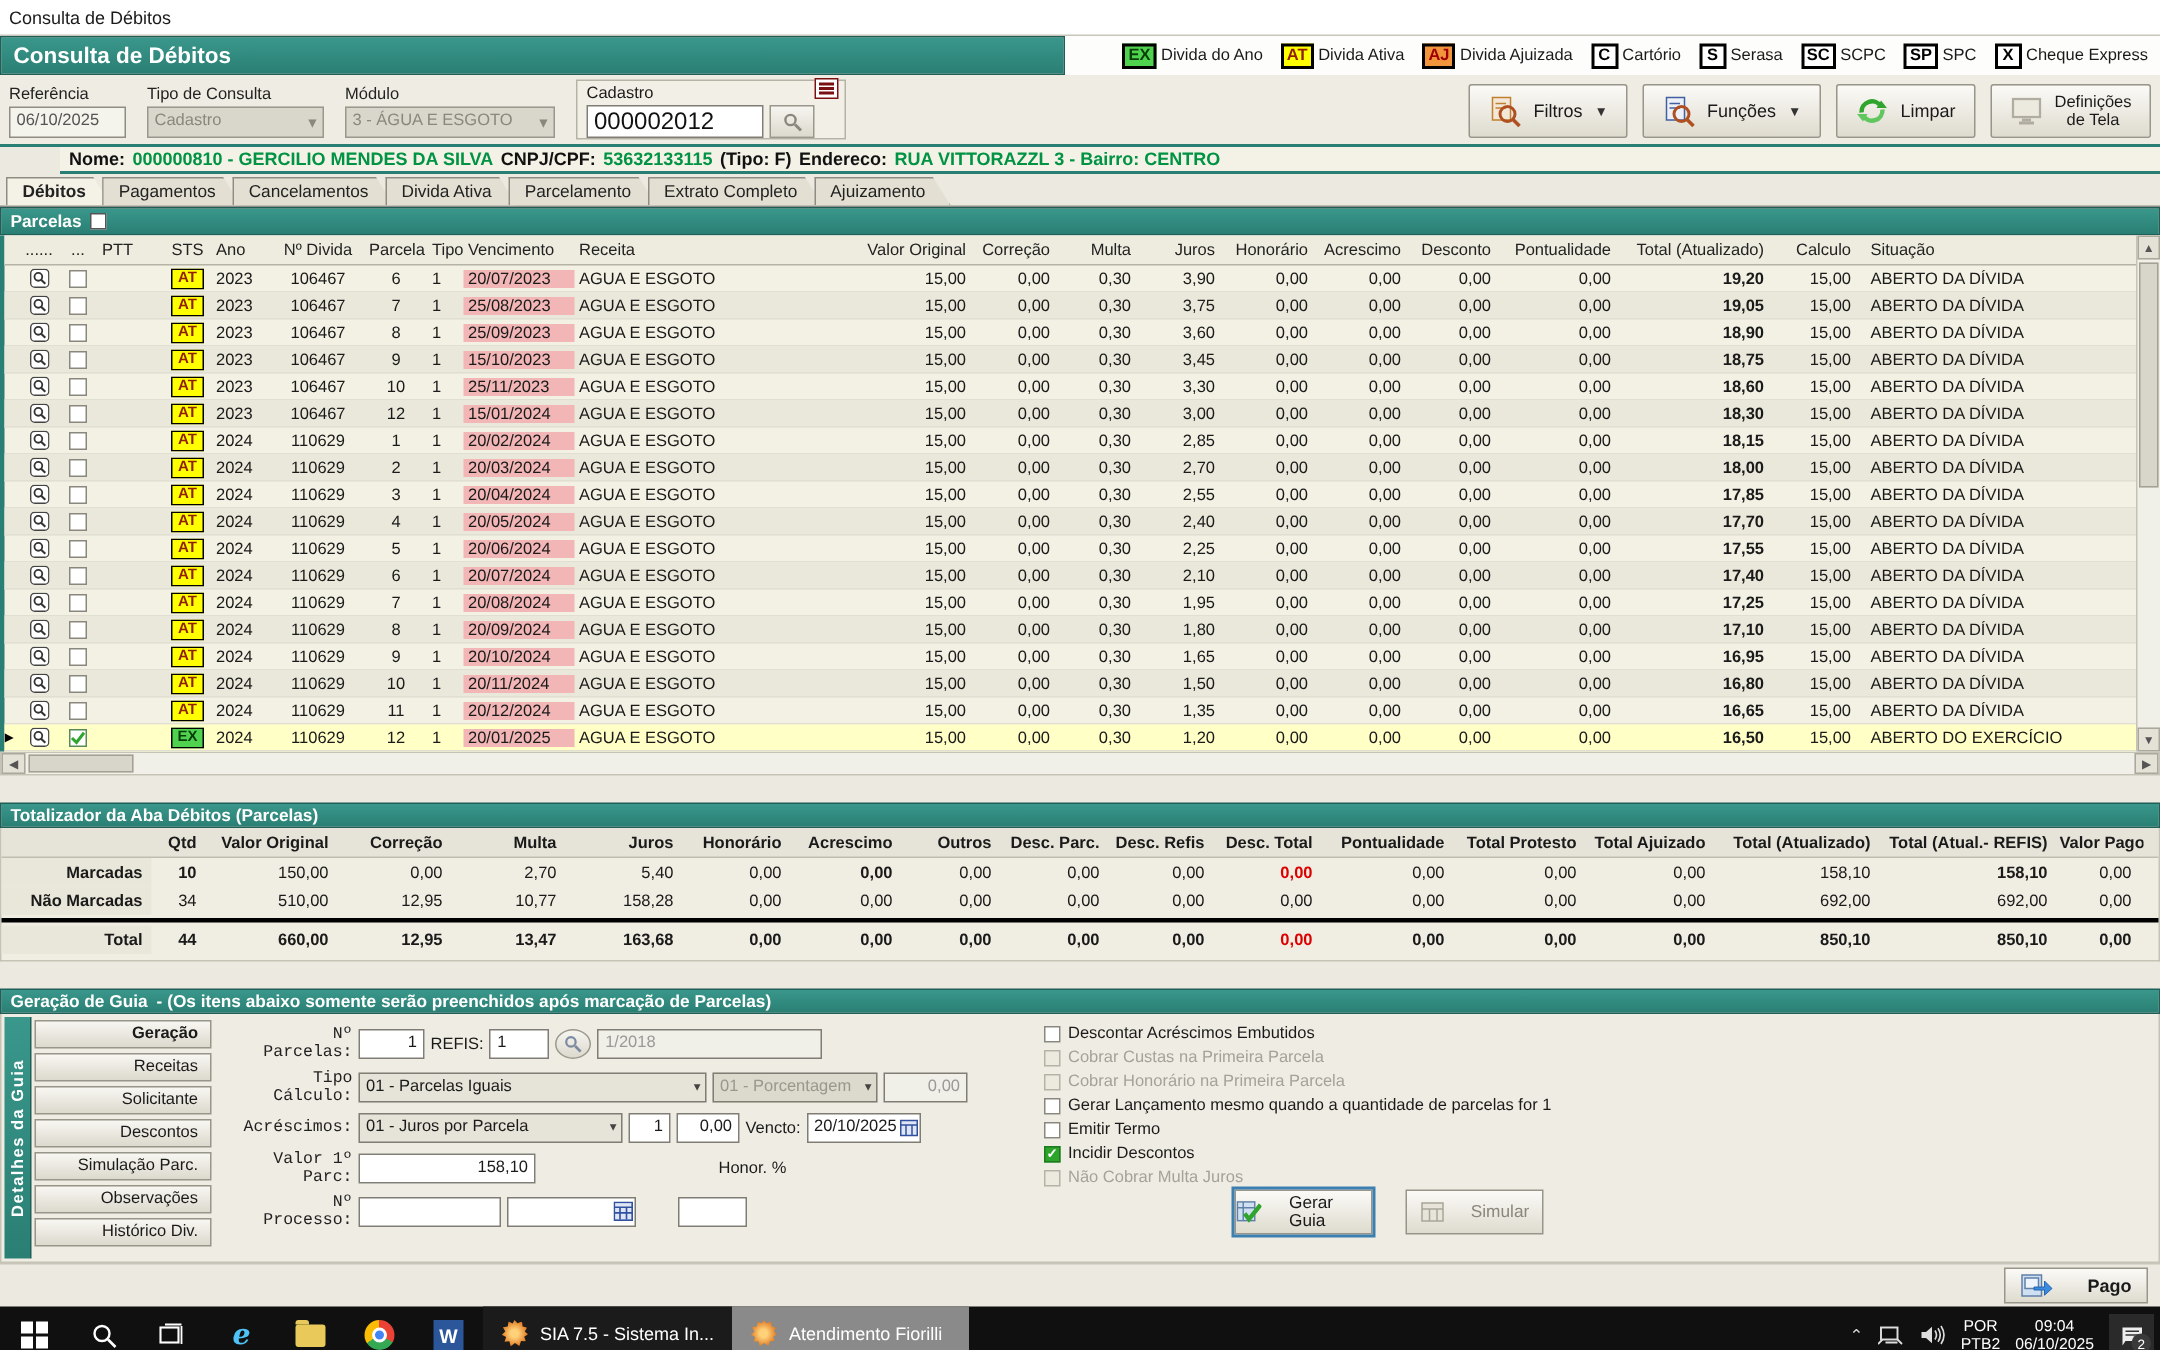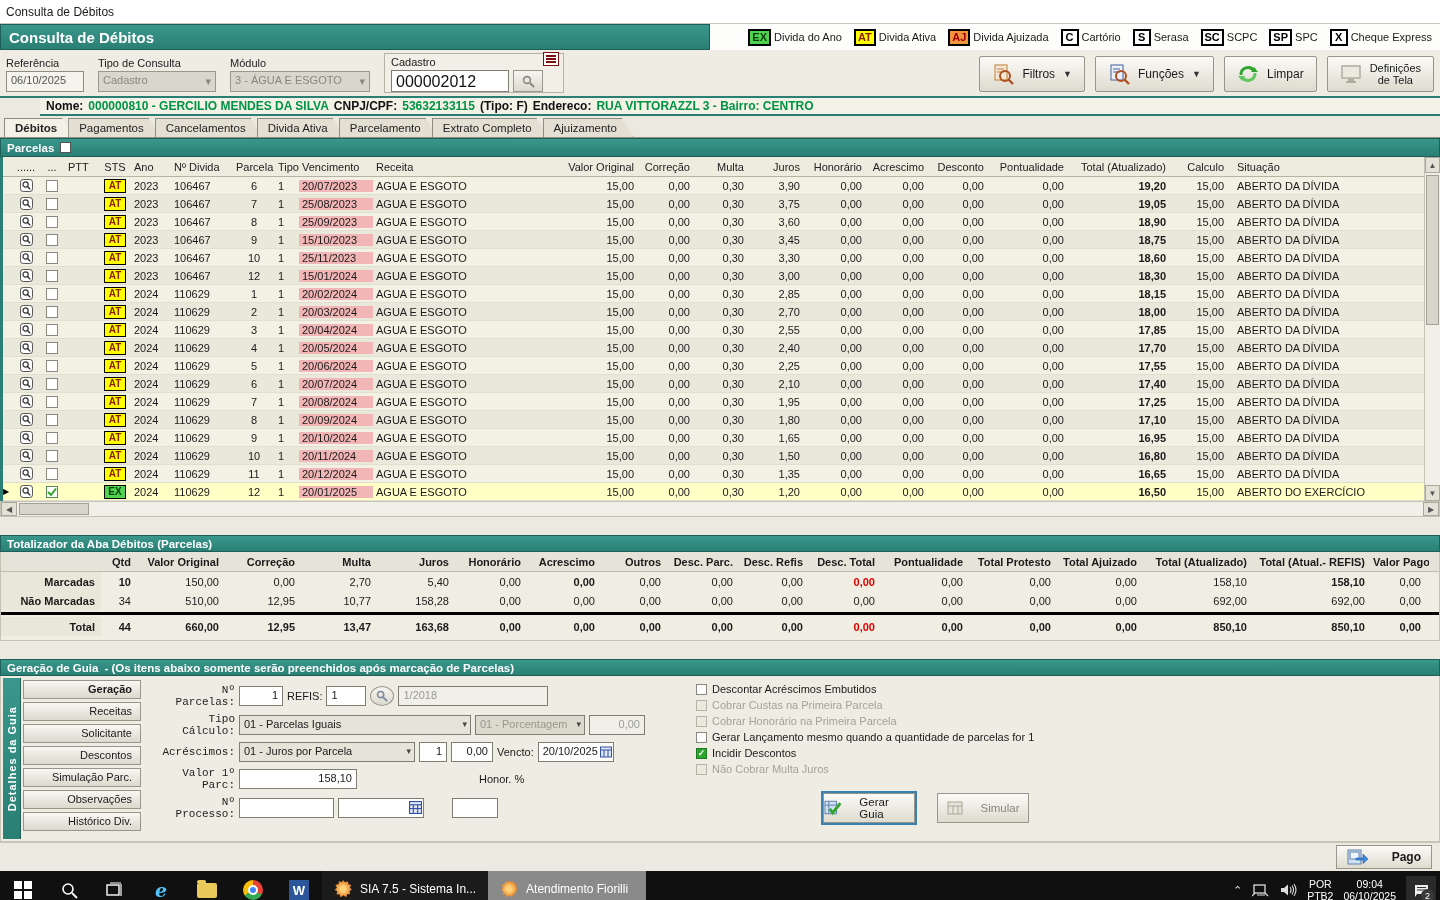--- a/index.html
+++ b/index.html
@@ -47,23 +47,23 @@
   .grow { display:flex; height:18px; align-items:center; border-bottom:1px solid #e0dfd2; }
   .grow.alt { background:#e9e8da; }
   .grow.hl { background:#ffffc6; }
   .ghead { display:flex; height:20px; align-items:center; background:#edecdf; border-bottom:1px solid #b5b2a6; color:#222; }
   .cell { padding:0 3px; white-space:nowrap; overflow:hidden; font-size:11px; }
   .num { text-align:right; }
   .c-ind{width:10px; padding:0; color:#000; font-size:8px;}
   .c-mag{width:26px; display:flex; justify-content:center;}
   .c-chk{width:26px; display:flex; justify-content:center;}
   .c-ptt{width:34px;}
-  .c-sts{width:32px; display:flex; justify-content:center;}
+  .c-sts{width:32px; display:flex; justify-content:center;margin-left:10px;}
   .c-ano{width:40px;}
-  .c-div{width:62px; text-align:left;}
+  .c-div{width:62px; text-align:center;}
   .c-par{width:42px; text-align:center;}
   .c-tip{width:24px;}
   .c-ven{width:74px; background:#f2b6b6;}
   .c-rec{width:168px;}
   .c-vor{width:96px;}
   .c-cor{width:56px;}
   .c-mul{width:54px;}
   .c-jur{width:56px;}
   .c-hon{width:62px;}
   .c-acr{width:62px;}
@@ -1127,20 +1127,24 @@
         </div>
         <div class="chk-row">
    <span class="chk-box dis"></span>
    <span class="chk-lbl dis">Cobrar Honorário na Primeira Parcela</span>
         </div>
         <div class="chk-row">
    <span class="chk-box"></span>
    <span class="chk-lbl">Gerar Lançamento mesmo quando a quantidade de parcelas for 1</span>
         </div>
         <div class="chk-row">
+   <span class="chk-box"></span>
+   <span class="chk-lbl">Emitir Termo</span>
+        </div>
+        <div class="chk-row">
    <span class="chk-box on">✓</span>
    <span class="chk-lbl">Incidir Descontos</span>
         </div>
         <div class="chk-row">
    <span class="chk-box dis"></span>
    <span class="chk-lbl dis">Não Cobrar Multa Juros</span>
         </div>
       </div>
     <div class="ger-actions">
       <div class="act-btn focus">

